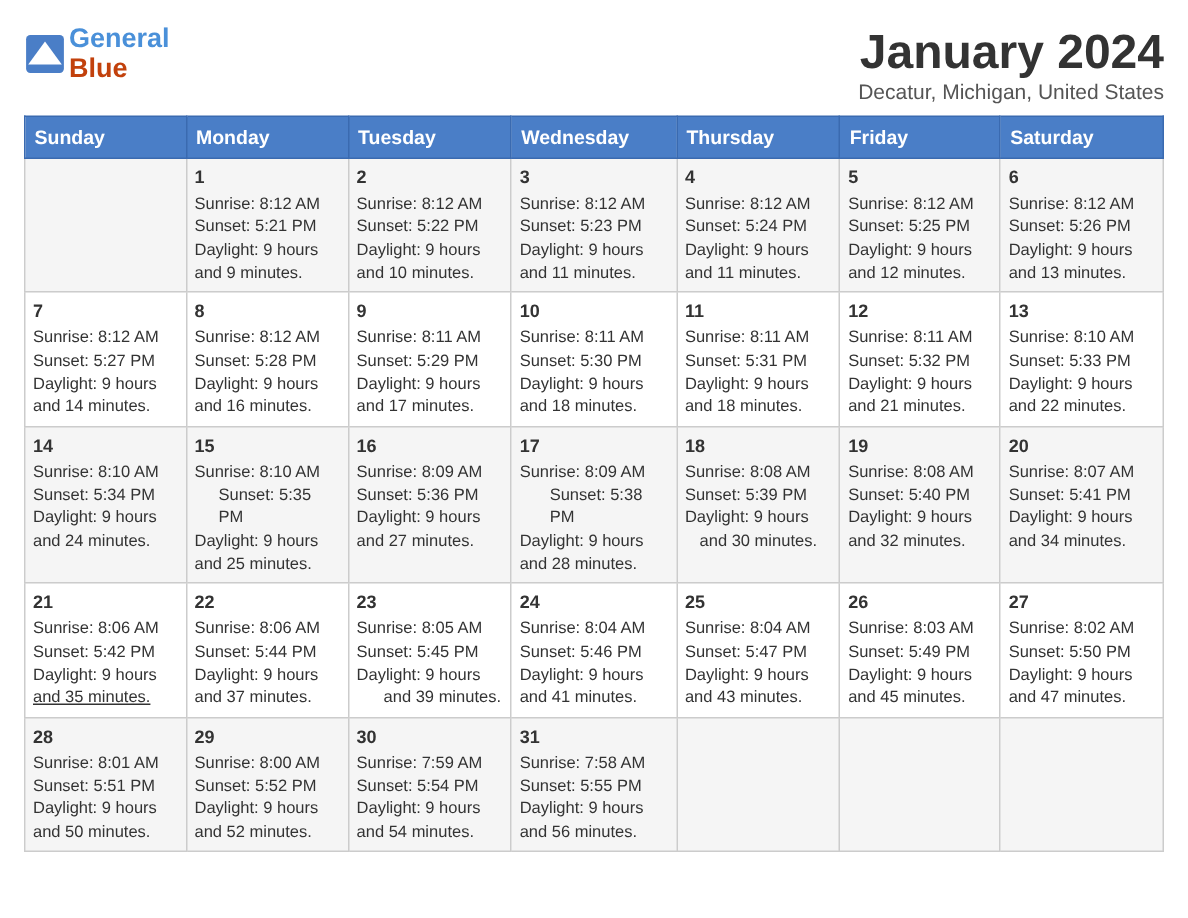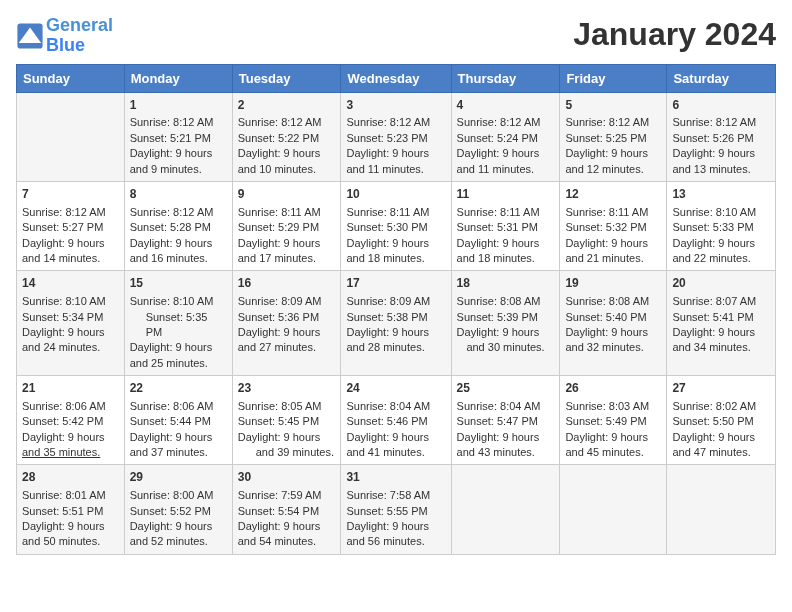--- a/index.html
+++ b/index.html
@@ -95,25 +95,26 @@
 
 <div class="container">
   <div class="header">
     <div class="logo">
       <svg class="logo-icon" viewBox="0 0 40 40">
         <rect x="2" y="2" width="36" height="36" rx="4" fill="#4a7ec7"></rect>
         <polygon points="20,8 36,30 4,30" fill="white"></polygon>
       </svg>
       <div class="logo-text">
         <div><span>General</span></div>
-        <div><span style="color:#3b82f6">Blue</span></div>
+        <div><span style="color:#c2410c">Blue</span></div>
       </div>
     </div>
     <div class="title-block">
       <div class="main-title">January 2024</div>
+      <div class="subtitle">Decatur, Michigan, United States</div>
     </div>
   </div>
 
   <table>
     <thead>
       <tr id="thead-row">
           <th>Sunday</th>
           <th>Monday</th>
           <th>Tuesday</th>
           <th>Wednesday</th>
@@ -237,21 +238,21 @@
           <td>
             <span class="day-num">16</span>
             <span style="display: block;">Sunrise: 8:09 AM</span>
             <span style="display: block;">Sunset: 5:36 PM</span>
             <span style="display: block;">Daylight: 9 hours</span>
             <span style="display: block;">and 27 minutes.</span>
           </td>
           <td>
             <span class="day-num">17</span>
             <span style="display: block;">Sunrise: 8:09 AM</span>
-            <span style="display: block;">Sunset: 5:38 PM</span>
+            <span style="display: block; margin-left: 20px;">Sunset: 5:38 PM</span>
             <span style="display: block;">Daylight: 9 hours</span>
             <span style="display: block;">and 28 minutes.</span>
           </td>
           <td>
             <span class="day-num">18</span>
             <span style="display: block;">Sunrise: 8:08 AM</span>
             <span style="display: block;">Sunset: 5:39 PM</span>
             <span style="display: block;">Daylight: 9 hours</span>
             <span style="display: block; text-align: center;">and 30 minutes.</span>
           </td>

